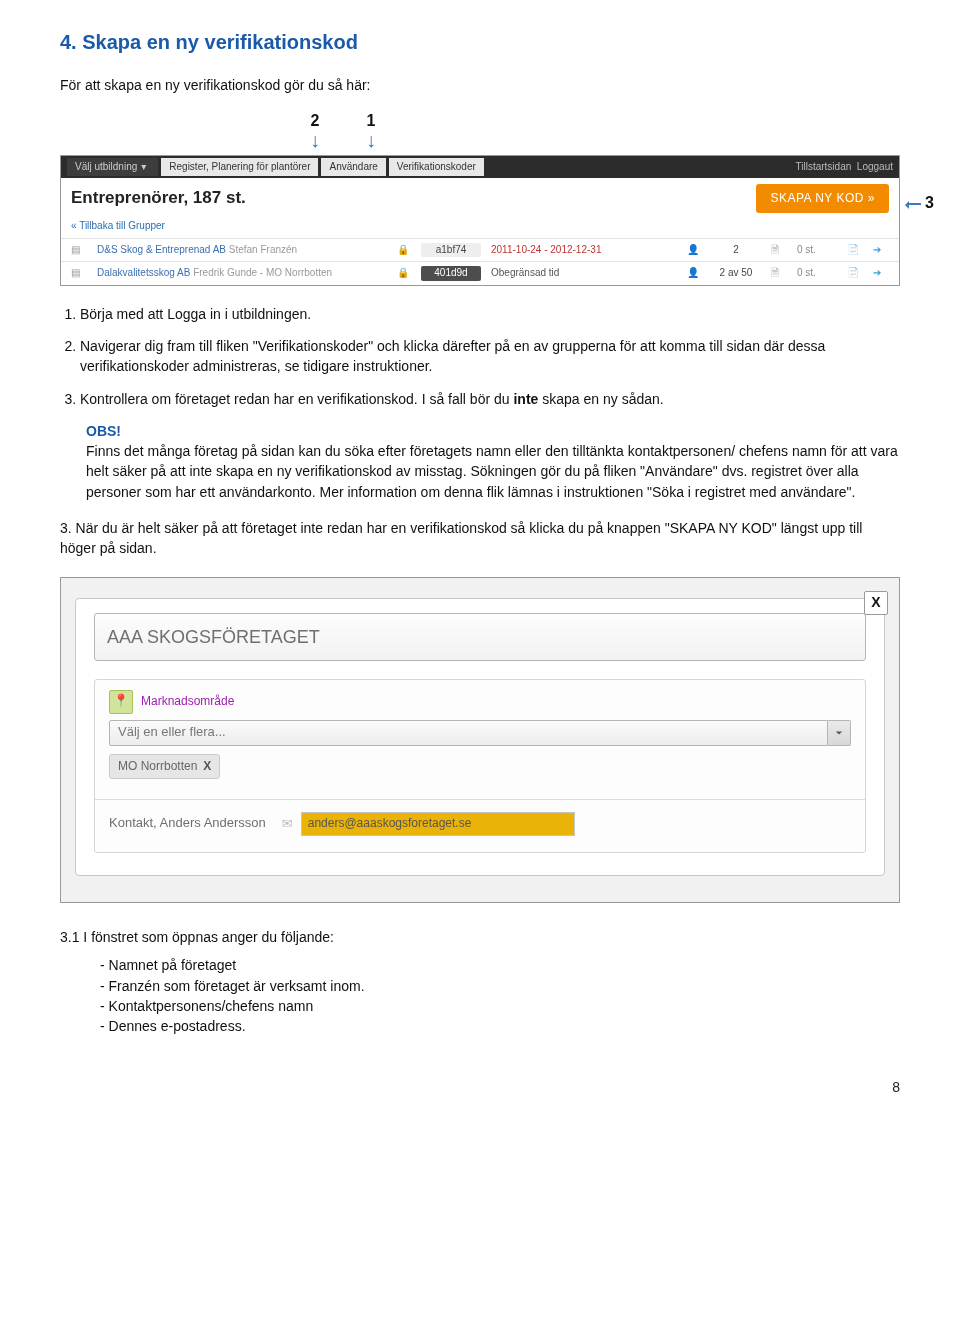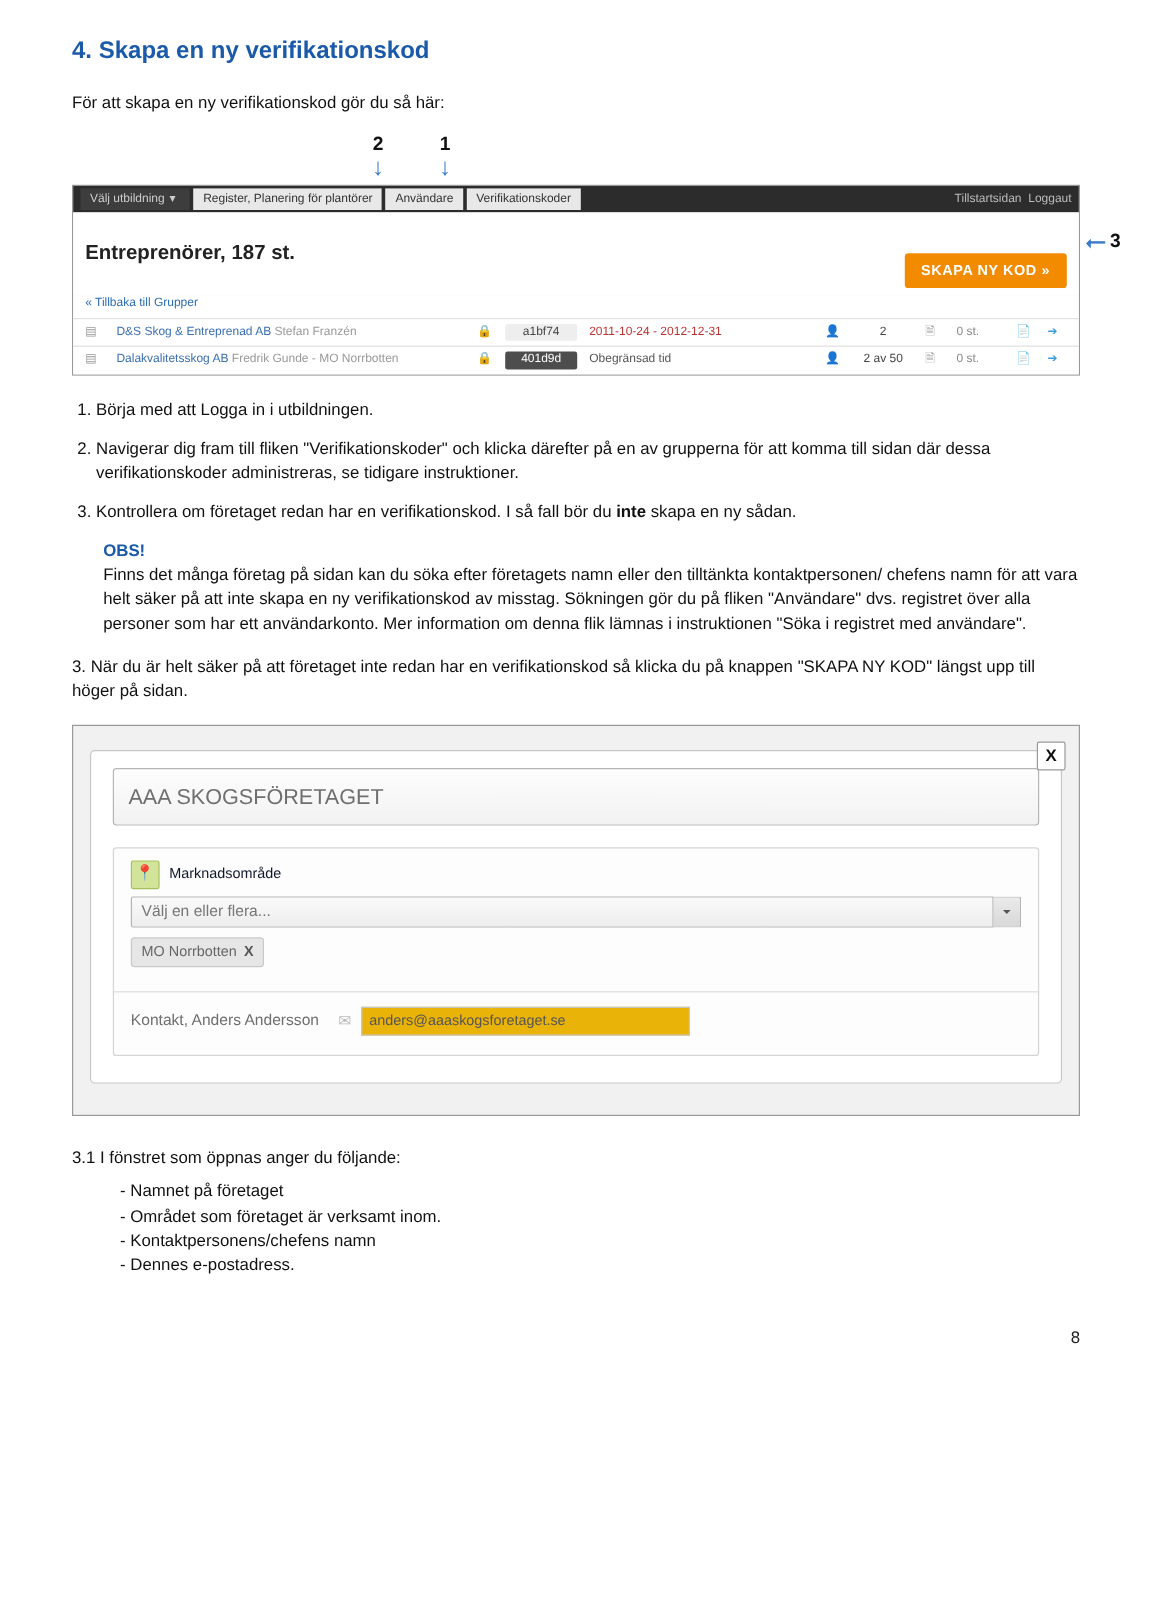--- a/index.html
+++ b/index.html
@@ -29,21 +29,21 @@
 }
 .shot1 .nav {
   background:#2c2c2c; height:22px; display:flex; align-items:center; padding:0 6px; color:#eee;
 }
 .shot1 .nav .tab { background:#e8e8e8; color:#333; height:18px; display:inline-flex; align-items:center; padding:0 8px; margin-right:3px; font-size:10px; }
 .shot1 .nav .tab.dark { background:#3d3d3d; color:#ccc; }
 .shot1 .nav .right { margin-left:auto; font-size:10px; color:#bbb; }
 .shot1 .nav .chev { color:#ccc; margin:0 4px; }
 .shot1 .head { display:flex; justify-content:space-between; align-items:center; padding:6px 10px; background:#fff; }
 .shot1 .head .title { font-size:17px; color:#222; font-weight:bold; }
-.shot1 .bigbtn { background:#f38b00; color:#fff; font-weight:bold; padding:6px 14px; border-radius:3px; font-size:12px; letter-spacing:0.5px;margin-top:28px; }
+.shot1 .bigbtn { background:#f38b00; color:#fff; font-weight:normal; padding:6px 14px; border-radius:3px; font-size:12px; letter-spacing:0.5px; }
 .shot1 .sub { background:#fff; padding:0 10px 4px 10px; }
 .shot1 .sub a { color:#2a6db4; text-decoration:none; font-size:10px; }
 .shot1 .meta { color:#777; font-size:10px; padding:2px 10px 6px 10px; background:#fff; }
 .shot1 .row { display:flex; align-items:center; background:#fff; border-top:1px solid #e2e2e2; padding:4px 10px; gap:10px; font-size:10px; }
 .shot1 .row .name { flex:0 0 290px; color:#3a6fb0; }
 .shot1 .row .light { color:#999; }
 .shot1 .row .lock { flex:0 0 14px; text-align:center; color:#888; }
 .shot1 .row .code { flex:0 0 60px; background:#eee; border-radius:2px; text-align:center; }
 .shot1 .row .code.dark { background:#4d4d4d; color:#fff; }
 .shot1 .row .date { flex:0 0 120px; color:#b33; text-align:left; }
@@ -76,21 +76,21 @@
   background:#fff; border:1px solid #c7c7c7; border-radius:4px; padding:14px 18px 22px 18px; position:relative;
 }
 .shot2 .close { position:absolute; top:-8px; right:-4px; width:22px; height:22px; background:#fff; border:1px solid #999; border-radius:2px; text-align:center; line-height:20px; font-weight:bold; font-size:14px; }
 .shot2 .company-input {
   width:100%; box-sizing:border-box; font-size:18px; padding:10px 12px; border:1px solid #b6b6b6; border-radius:3px; background:linear-gradient(#fdfdfd,#f2f2f2);
   color:#6f6f6f; margin-bottom:18px;
 }
 .shot2 .inner-card { border:1px solid #d5d5d5; border-radius:3px; padding:10px 14px 16px 14px; background:#fdfdfd; }
 .shot2 .mkt-row { display:flex; align-items:center; gap:8px; margin-bottom:6px; }
 .shot2 .mkt-row .icon { width:22px; height:22px; background:#d2e49a; border:1px solid #a7c05c; border-radius:2px; display:flex; align-items:center; justify-content:center; font-size:13px; }
-.shot2 .mkt-row .lbl { color:#0f172a; font-size:12px; }
+.shot2 .mkt-row .lbl { color:#a21caf; font-size:12px; }
 .shot2 .sel { display:flex; align-items:center; }
 .shot2 .sel .box { flex:1; height:24px; border:1px solid #b5b5b5; background:linear-gradient(#fafafa,#ededed); display:flex; align-items:center; padding:0 8px; color:#777; font-size:13px; border-radius:2px 0 0 2px; }
 .shot2 .sel .dd { width:22px; height:24px; border:1px solid #b5b5b5; border-left:none; background:linear-gradient(#eaeaea,#d8d8d8); display:flex; align-items:center; justify-content:center; border-radius:0 2px 2px 0; }
 .shot2 .sel .dd svg { width:8px; height:8px; }
 .shot2 .chip { display:inline-flex; align-items:center; gap:6px; background:#e6e6e6; border:1px solid #c9c9c9; border-radius:3px; padding:3px 8px; margin-top:8px; color:#666; font-size:12px; }
 .shot2 .chip .x { font-weight:bold; color:#555; }
 .shot2 hr { border:none; border-top:1px solid #ddd; margin:20px -14px 12px -14px; }
 .shot2 .contact-row { display:flex; align-items:center; gap:16px; font-size:13px; color:#6f6f6f; }
 .shot2 .contact-row .name-field { border-bottom:1px solid transparent; }
 .shot2 .contact-row .mail-wrap { display:flex; align-items:center; gap:8px; }
@@ -225,21 +225,21 @@
           </span>
         </div>
       </div>
     </div>
   </div>
 
   <div class="after-fig">
     <p class="lead">3.1 I fönstret som öppnas anger du följande:</p>
     <ul>
       <li>Namnet på företaget</li>
-      <li>Området som företaget är verksamt inom.</li>
+      <li>Franzén som företaget är verksamt inom.</li>
       <li>Kontaktpersonens/chefens namn</li>
       <li>Dennes e-postadress.</li>
     </ul>
   </div>
 
   <div class="page-num">8</div>
 
 </div>
 
 </body></html>

